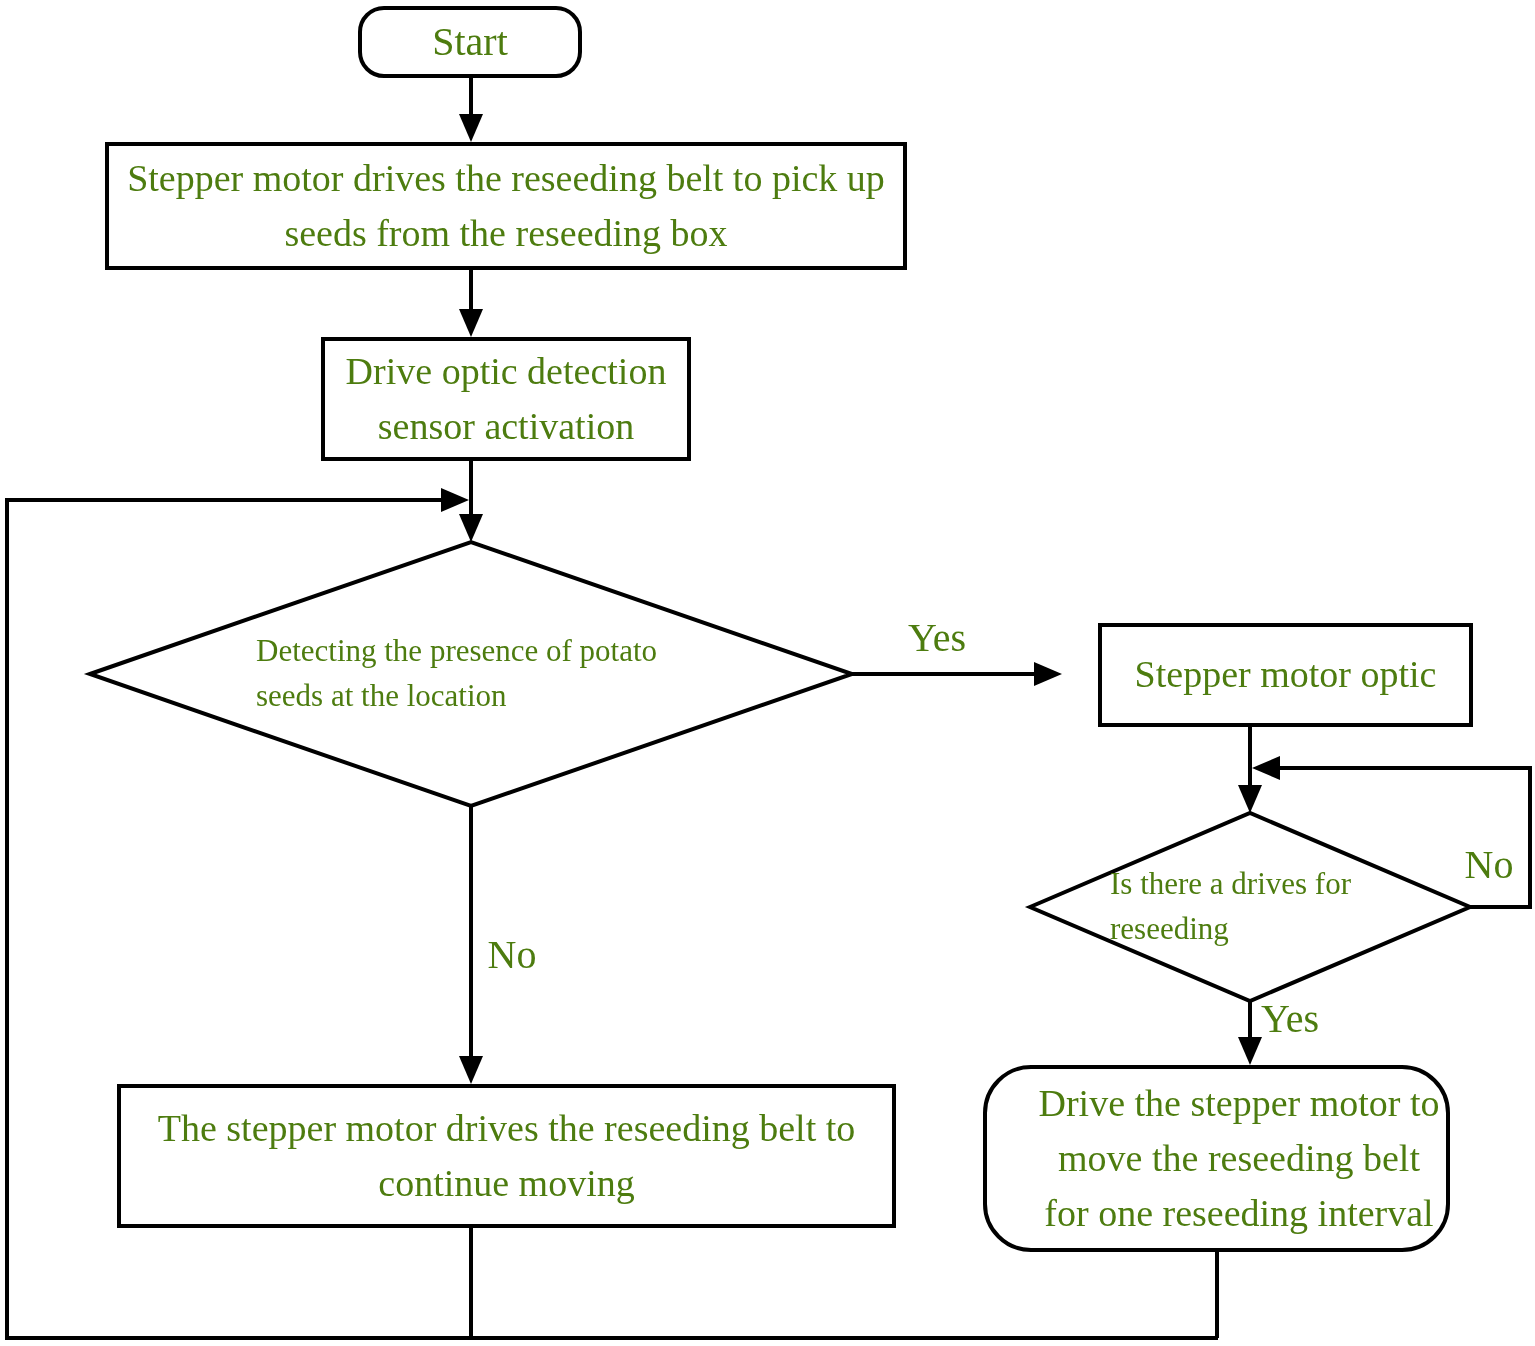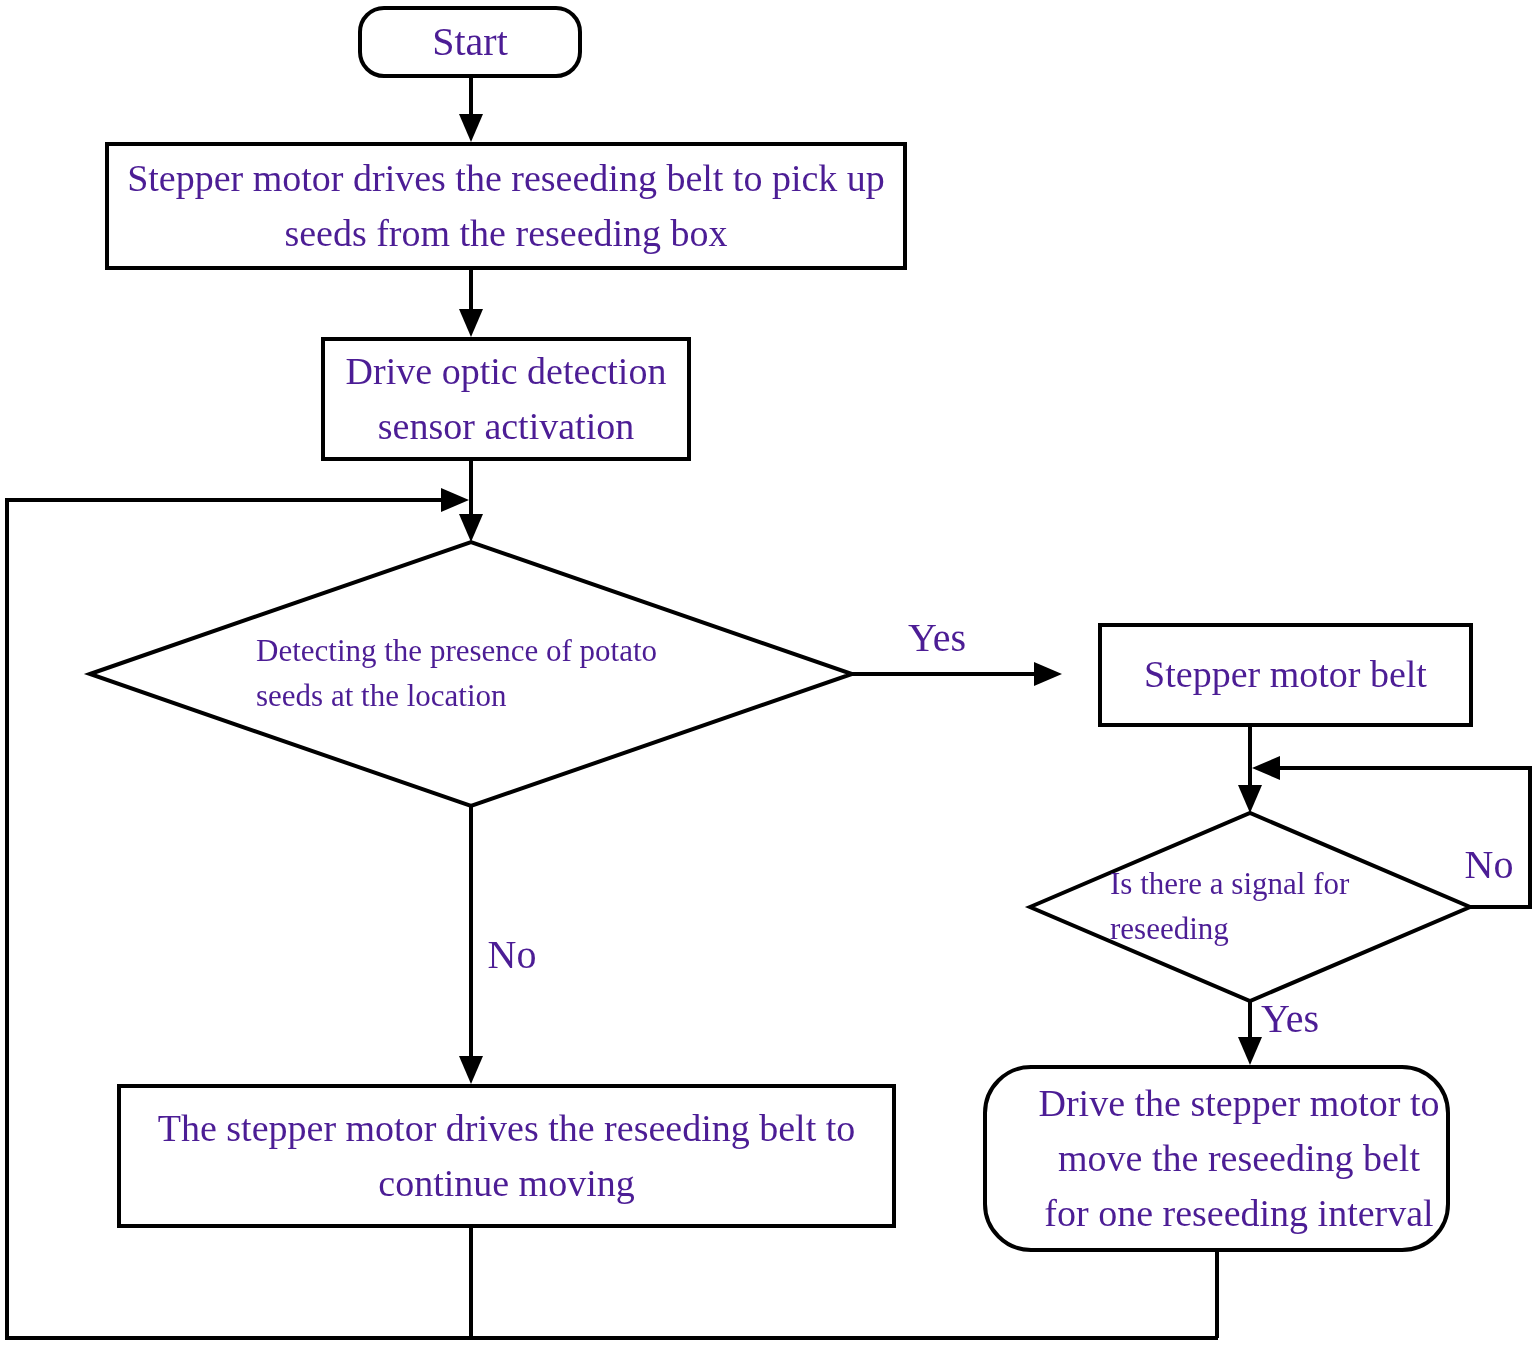--- a/index.html
+++ b/index.html
@@ -6,21 +6,21 @@
     margin: 0;
     padding: 0;
     background: #ffffff;
   }
   .stage {
     position: relative;
     width: 1535px;
     height: 1346px;
     background: #ffffff;
     font-family: "Liberation Serif", "DejaVu Serif", serif;
-    color: #4c1d95;
+    color: #4d7c0f;
     overflow: hidden;
   }
   .edges {
     position: absolute;
     left: 0; top: 0;
     width: 1535px;
     height: 1346px;
   }
   .node {
     position: absolute;
@@ -121,23 +121,23 @@
   </svg>
 
   <div id="n-start" class="node round">Start</div>
 
   <div id="n-pick" class="node rect">Stepper motor drives the reseeding belt to pick up seeds from the reseeding box</div>
 
   <div id="n-fiber" class="node rect">Drive optic detection sensor activation</div>
 
   <div id="t-detect" class="dtext">Detecting the presence of potato seeds at the location</div>
 
-  <div id="n-stop" class="node rect">Stepper motor belt</div>
+  <div id="n-stop" class="node rect">Stepper motor optic</div>
 
-  <div id="t-signal" class="dtext">Is there a signal for reseeding</div>
+  <div id="t-signal" class="dtext">Is there a drives for reseeding</div>
 
   <div id="n-drive" class="node biground">Drive the stepper motor to move the reseeding belt for one reseeding interval</div>
 
   <div id="n-continue" class="node rect">The stepper motor drives the reseeding belt to continue moving</div>
 
   <div id="l-yes1" class="elabel">Yes</div>
 
   <div id="l-no1" class="elabel">No</div>
 
   <div id="l-no2" class="elabel">No</div>

